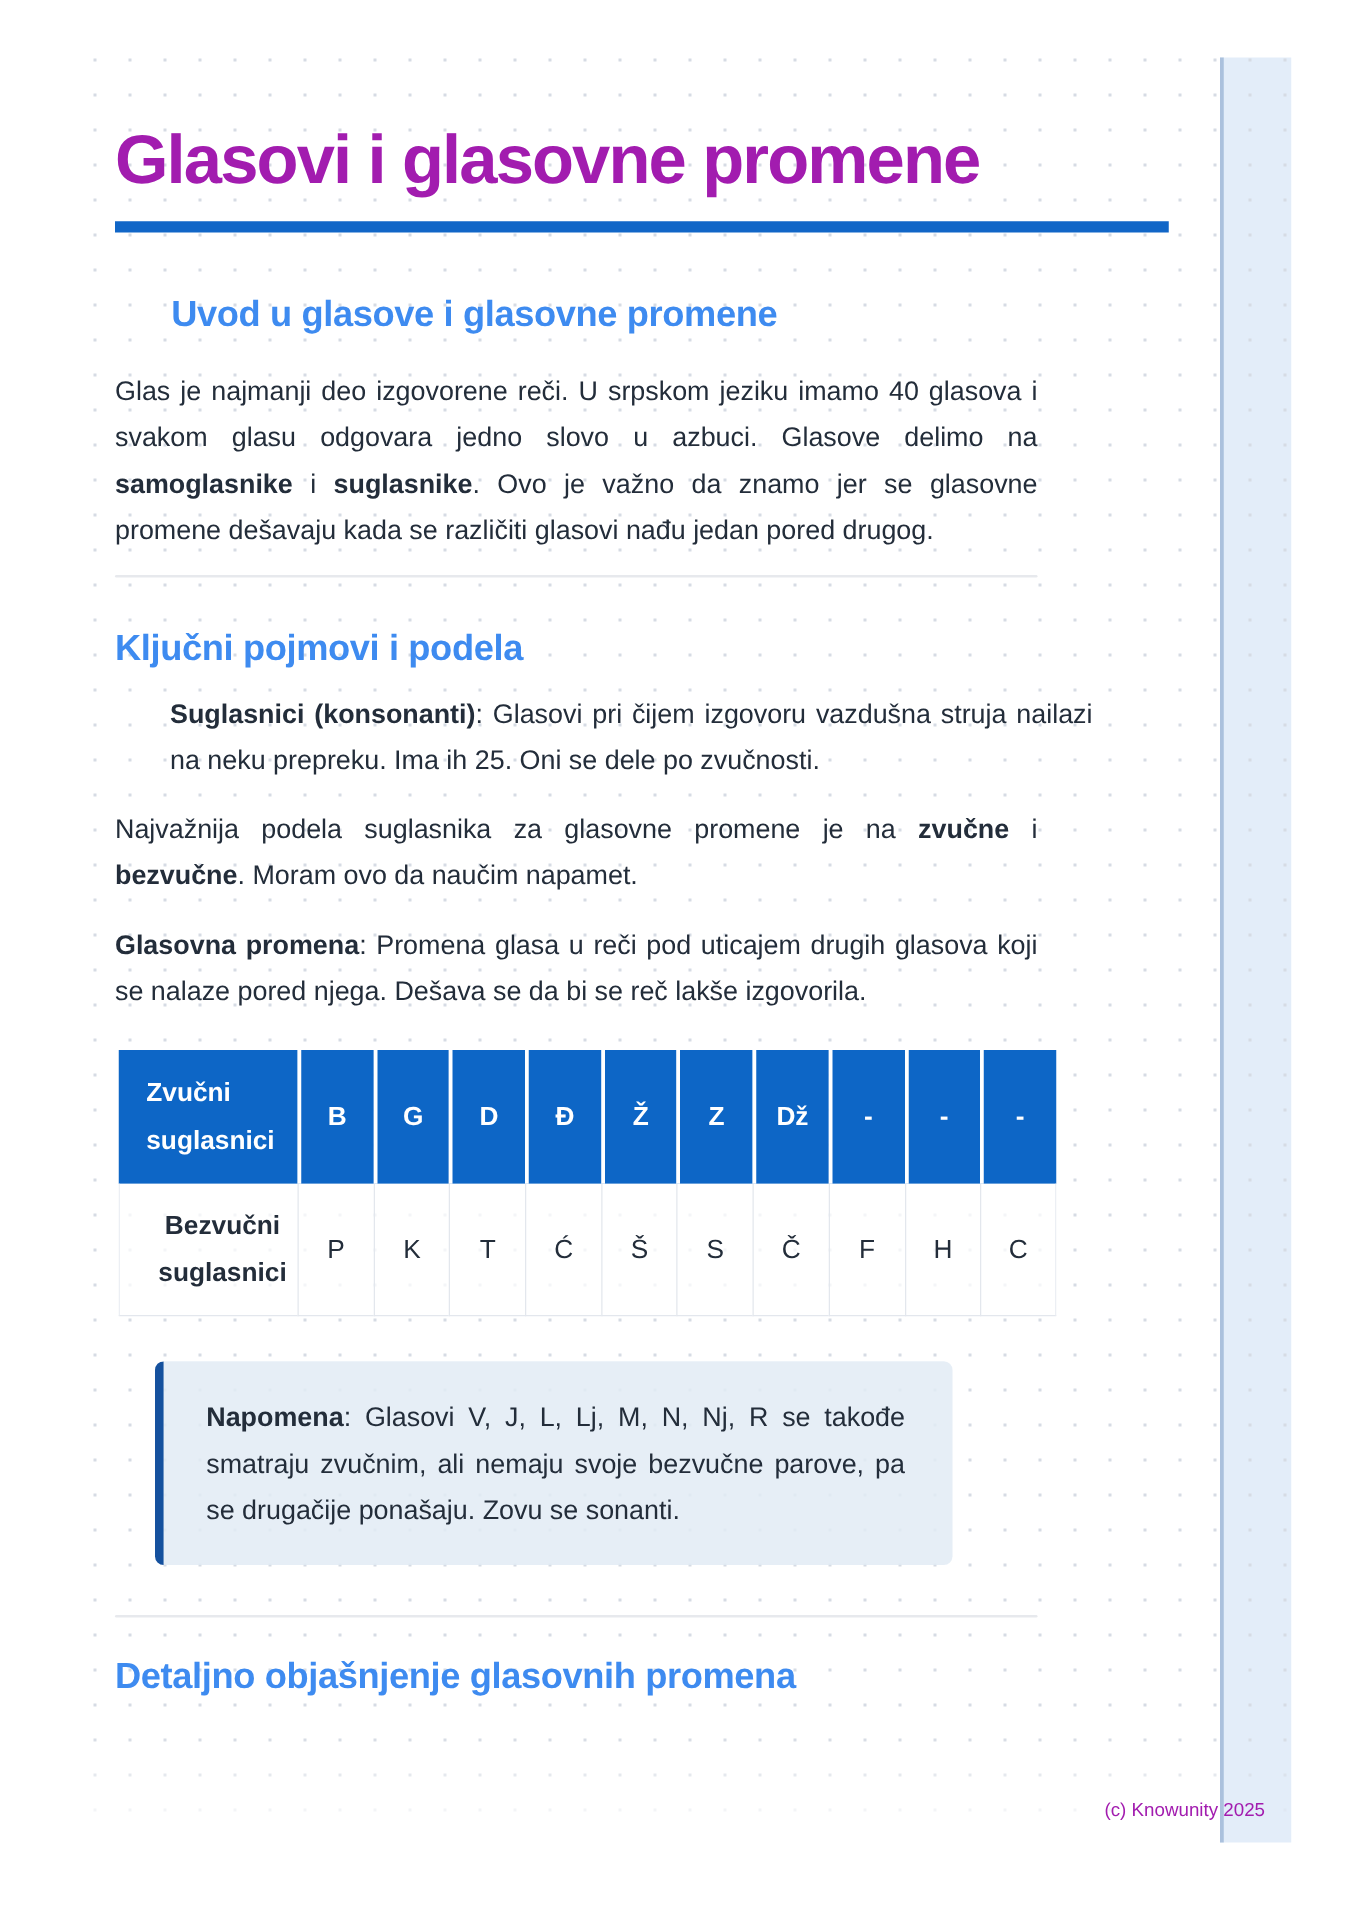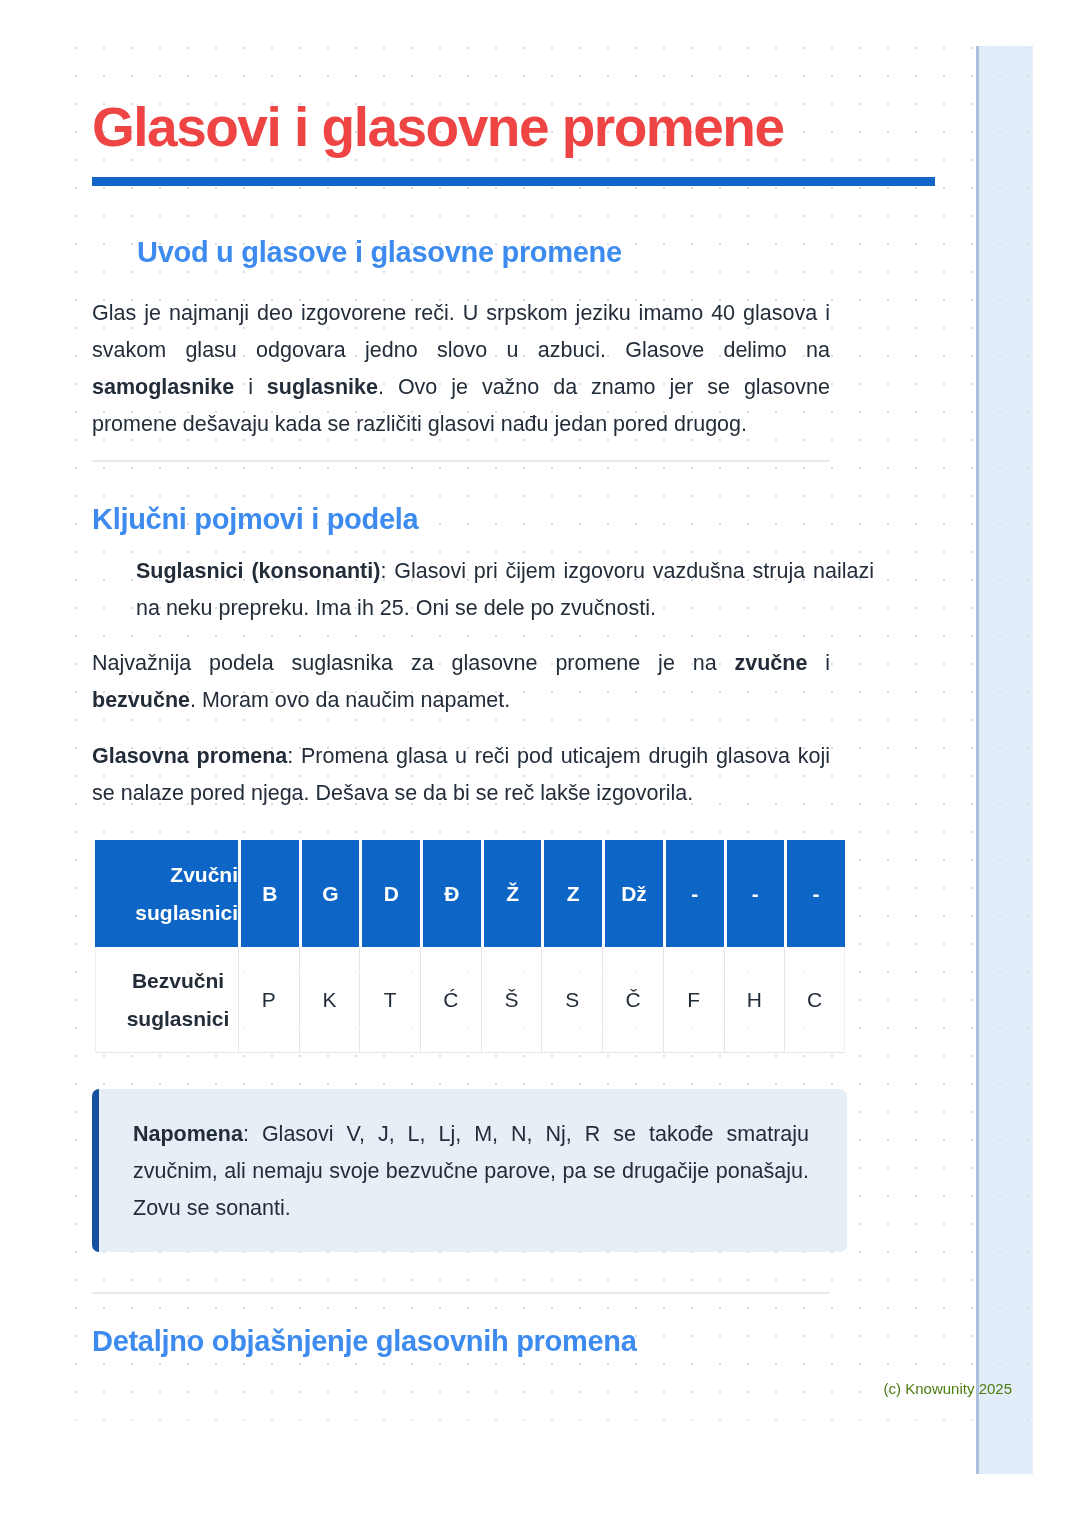--- a/index.html
+++ b/index.html
@@ -36,21 +36,21 @@
     position: absolute;
     left: 92px; top: 97px;
     width: 845px;
     z-index: 2;
   }
   h1.page-title {
     font-size: 55px;
     line-height: 60px;
     font-weight: 700;
     letter-spacing: -1.5px;
-    color: #ef4444;
+    color: #a21caf;
   }
   .title-rule {
     width: 843px; height: 9px;
     background: #1166c7;
     margin-top: 20px;
   }
   h2.section-heading {
     font-size: 29px;
     line-height: 34px;
     font-weight: 700;
@@ -94,21 +94,21 @@
     height: 107px;
     background: #0d66c6;
     color: #ffffff;
     font-weight: 700;
     font-size: 21px;
     text-align: center;
     border-left: 3px solid #ffffff;
   }
   .cons-table tr.head th:first-child { border-left: none; }
   .cons-table tr.head th.row-label {
-    text-align: right;
+    text-align: left;
     padding-left: 22px;
     line-height: 38px;
     font-size: 21px;
   }
   .cons-table tr.bodyrow td {
     height: 106px;
     background: rgba(255,255,255,0.72);
     color: #232d3a;
     font-size: 21px;
     text-align: center;
@@ -119,34 +119,35 @@
   .cons-table tr.bodyrow td:last-child  { border-right: 1px solid #eceff4; }
   .cons-table tr.bodyrow td.row-label {
     font-weight: 700;
     text-align: center;
     padding-left: 22px;
     line-height: 38px;
   }
   
   .note-callout {
     margin-top: 36px;
-    width: 755px;
+    width: 638px;
     background: rgba(226,235,245,0.85);
     border-left: 7px solid #15519e;
     border-radius: 7px;
     padding: 27px 38px 25px 34px;
+    margin-left: 32px;
   }
   .note-callout p.para { width: auto; }
   .footer {
     position: absolute;
-    left: 0; top: 1380px;
+    left: 0; top: 1440px;
     width: 1012px;
     text-align: right;
     font-size: 15px;
-    color: #4d7c0f;
+    color: #a21caf;
     z-index: 3;
   }
 </style>
 </head>
 <body>
 
 <div class="edge-band"></div>
 <div class="dot-grid"></div>
 
 <main class="content">

